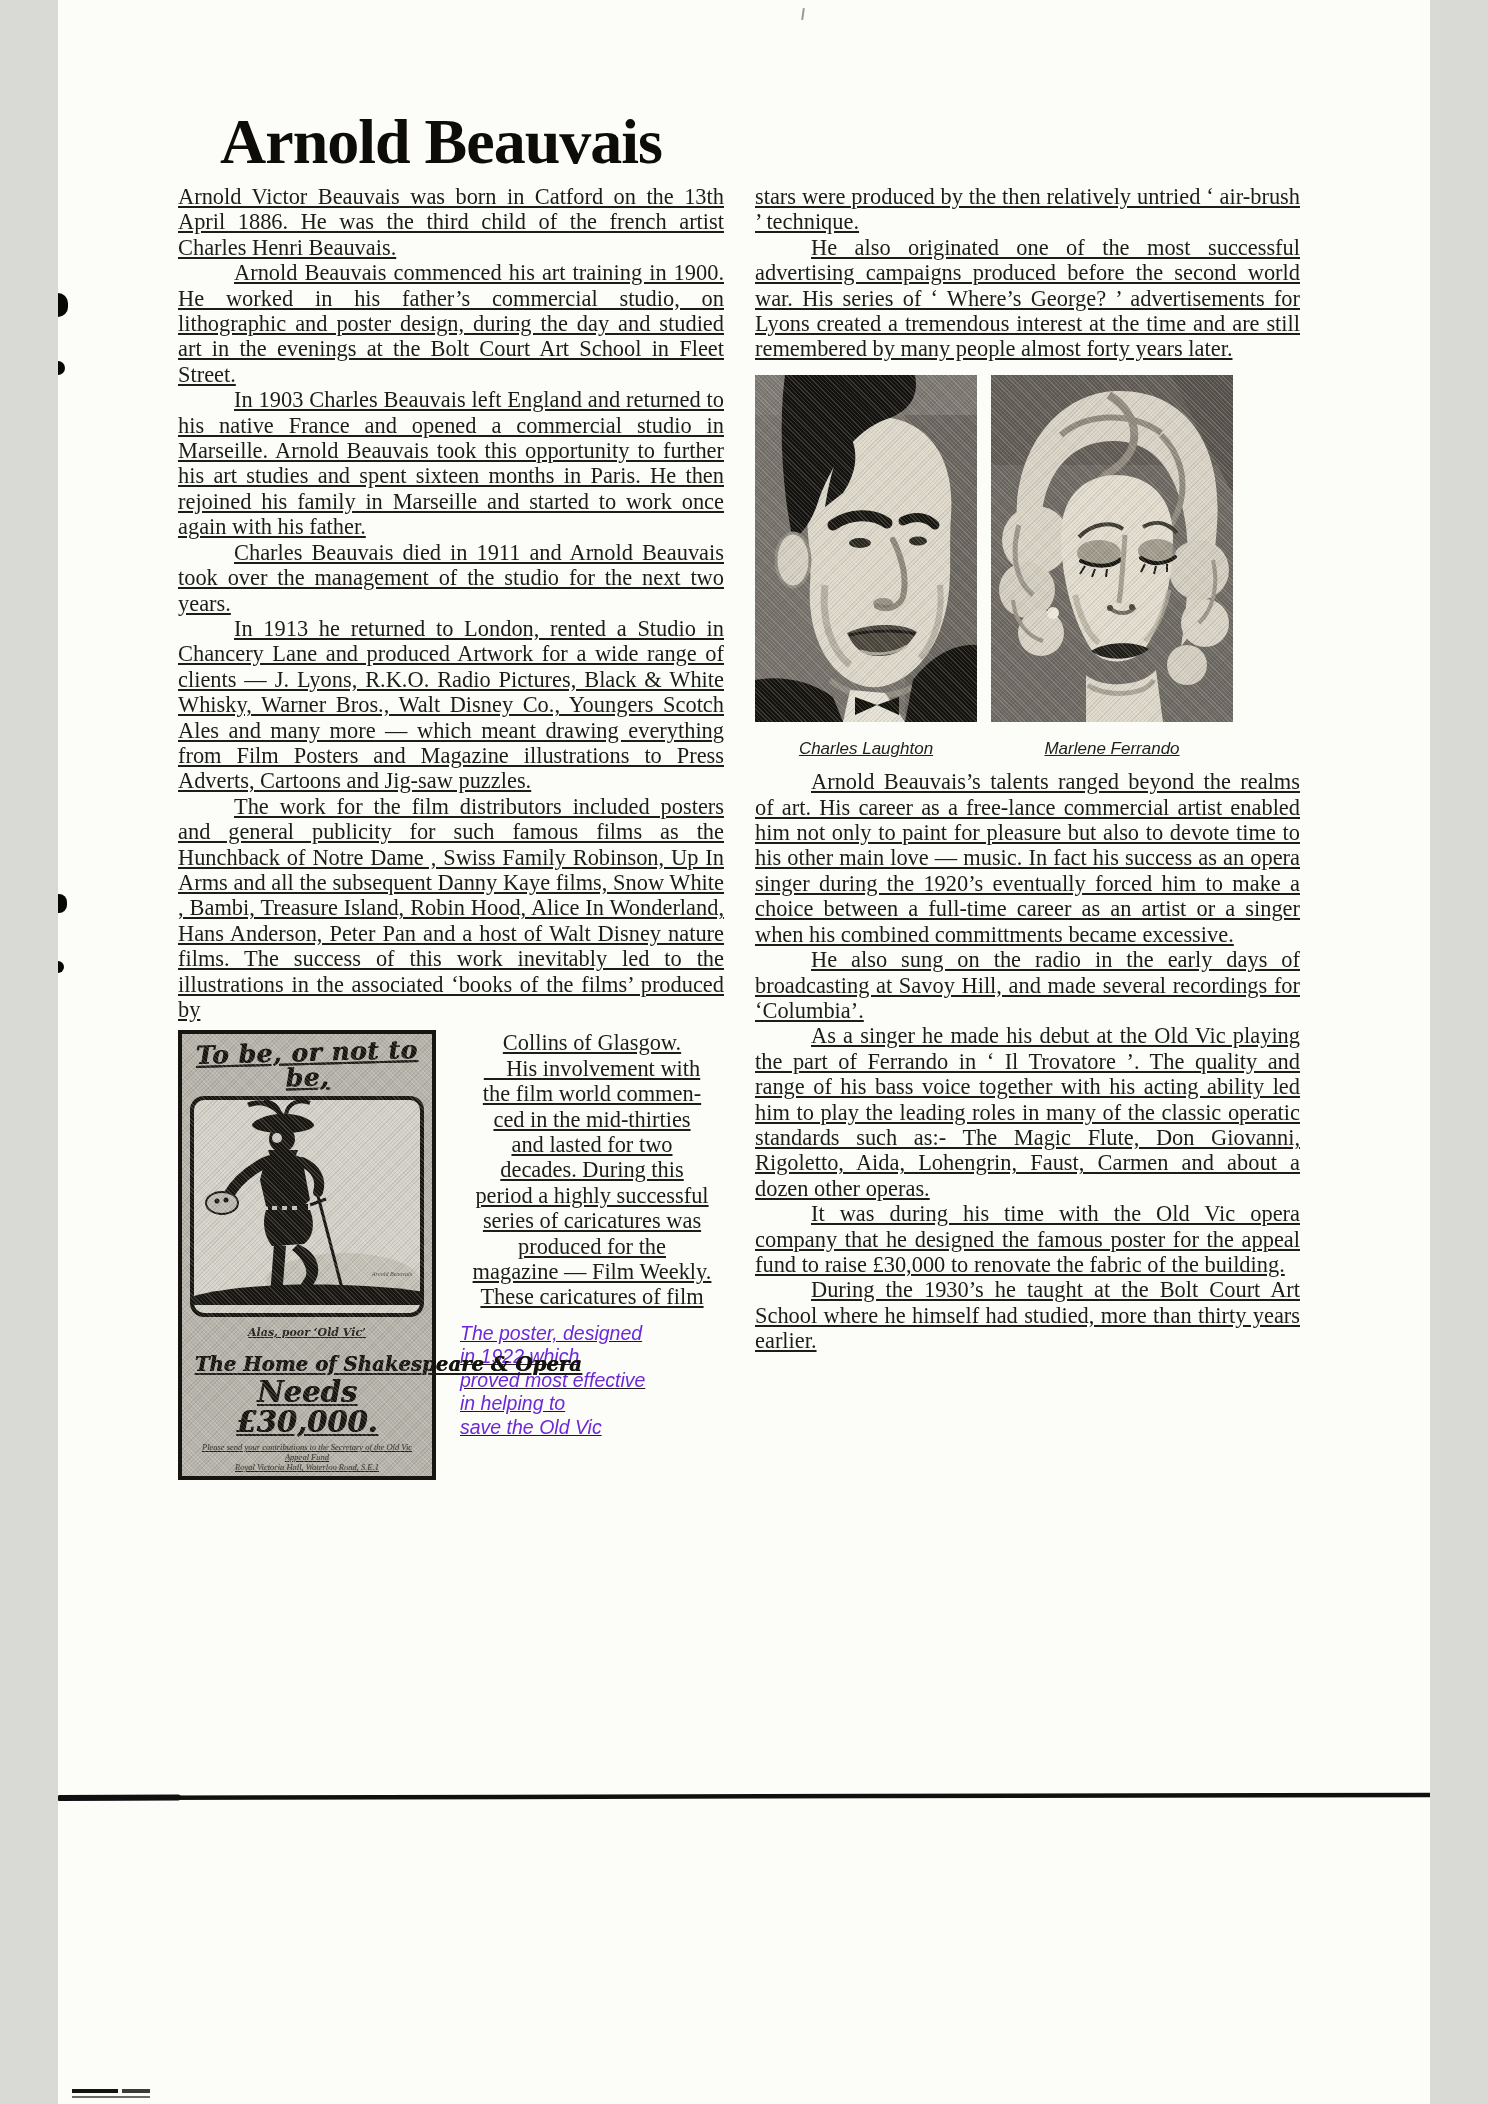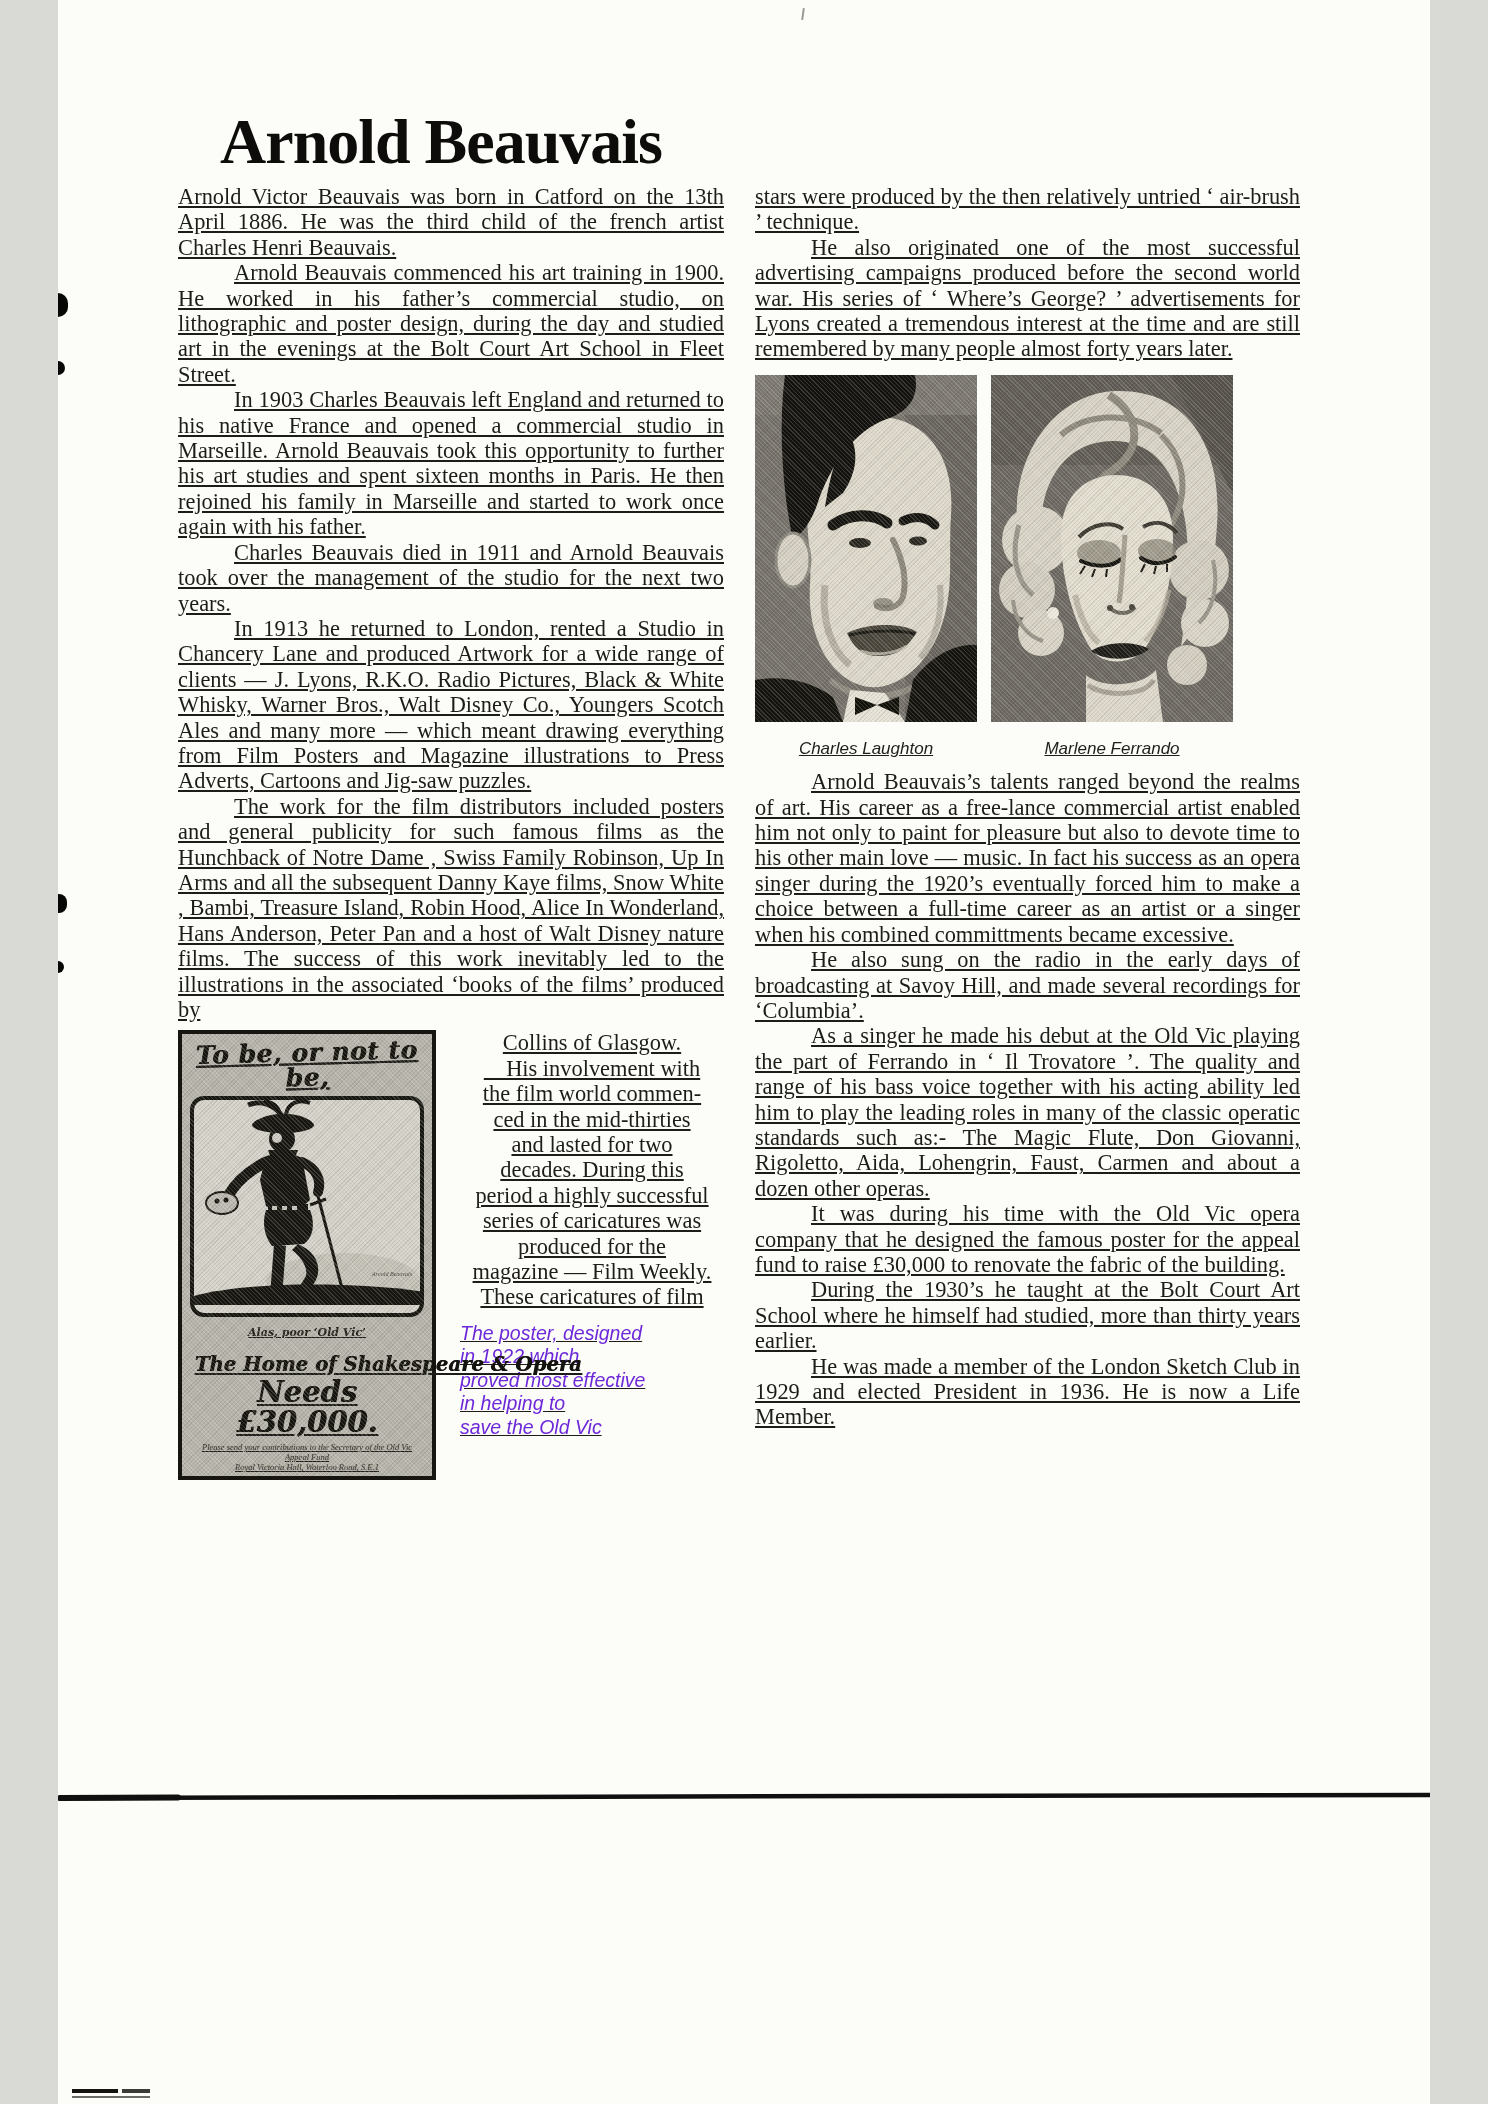--- a/index.html
+++ b/index.html
@@ -288,21 +288,20 @@
         <figcaption class="figcap">Marlene Ferrando</figcaption>
       </figure>
     </div>
 
     <div class="plist">
         <p>Arnold Beauvais’s talents ranged beyond the realms of art. His career as a free-lance commercial artist enabled him not only to paint for pleasure but also to devote time to his other main love — music. In fact his success as an opera singer during the 1920’s eventually forced him to make a choice between a full-time career as an artist or a singer when his combined committments became excessive.</p>
         <p>He also sung on the radio in the early days of broadcasting at Savoy Hill, and made several recordings for ‘Columbia’.</p>
         <p>As a singer he made his debut at the Old Vic playing the part of Ferrando in ‘ Il Trovatore ’. The quality and range of his bass voice together with his acting ability led him to play the leading roles in many of the classic operatic standards such as:- The Magic Flute, Don Giovanni, Rigoletto, Aida, Lohengrin, Faust, Carmen and about a dozen other operas.</p>
         <p>It was during his time with the Old Vic opera company that he designed the famous poster for the appeal fund to raise £30,000 to renovate the fabric of the building.</p>
         <p>During the 1930’s he taught at the Bolt Court Art School where he himself had studied, more than thirty years earlier.</p>
-        <p>He was made a member of the London Sketch Club in 1929 and elected President in 1936. He is now a Life Member.</p>
       </div>
   </div>
 
   <svg class="bottom-rule" width="1470" height="16" viewBox="0 0 1470 16">
     <path d="M2,10 C240,7 520,9 820,8 C1100,7 1300,9 1438,7 C1448,6 1456,3 1463,1" stroke="#101010" stroke-width="4.5" fill="none" stroke-linecap="round"></path>
     <path d="M2,10 L120,9.5" stroke="#101010" stroke-width="6" fill="none" stroke-linecap="round"></path>
   </svg>
   <div class="bottom-dash" style="left:14px;top:2089px;width:46px;height:4px;"></div>
   <div class="bottom-dash" style="left:64px;top:2089px;width:28px;height:4px;background:#3a3a36;"></div>
   <div class="bottom-dash" style="left:14px;top:2096px;width:78px;height:2px;background:#6b6b66;"></div>

